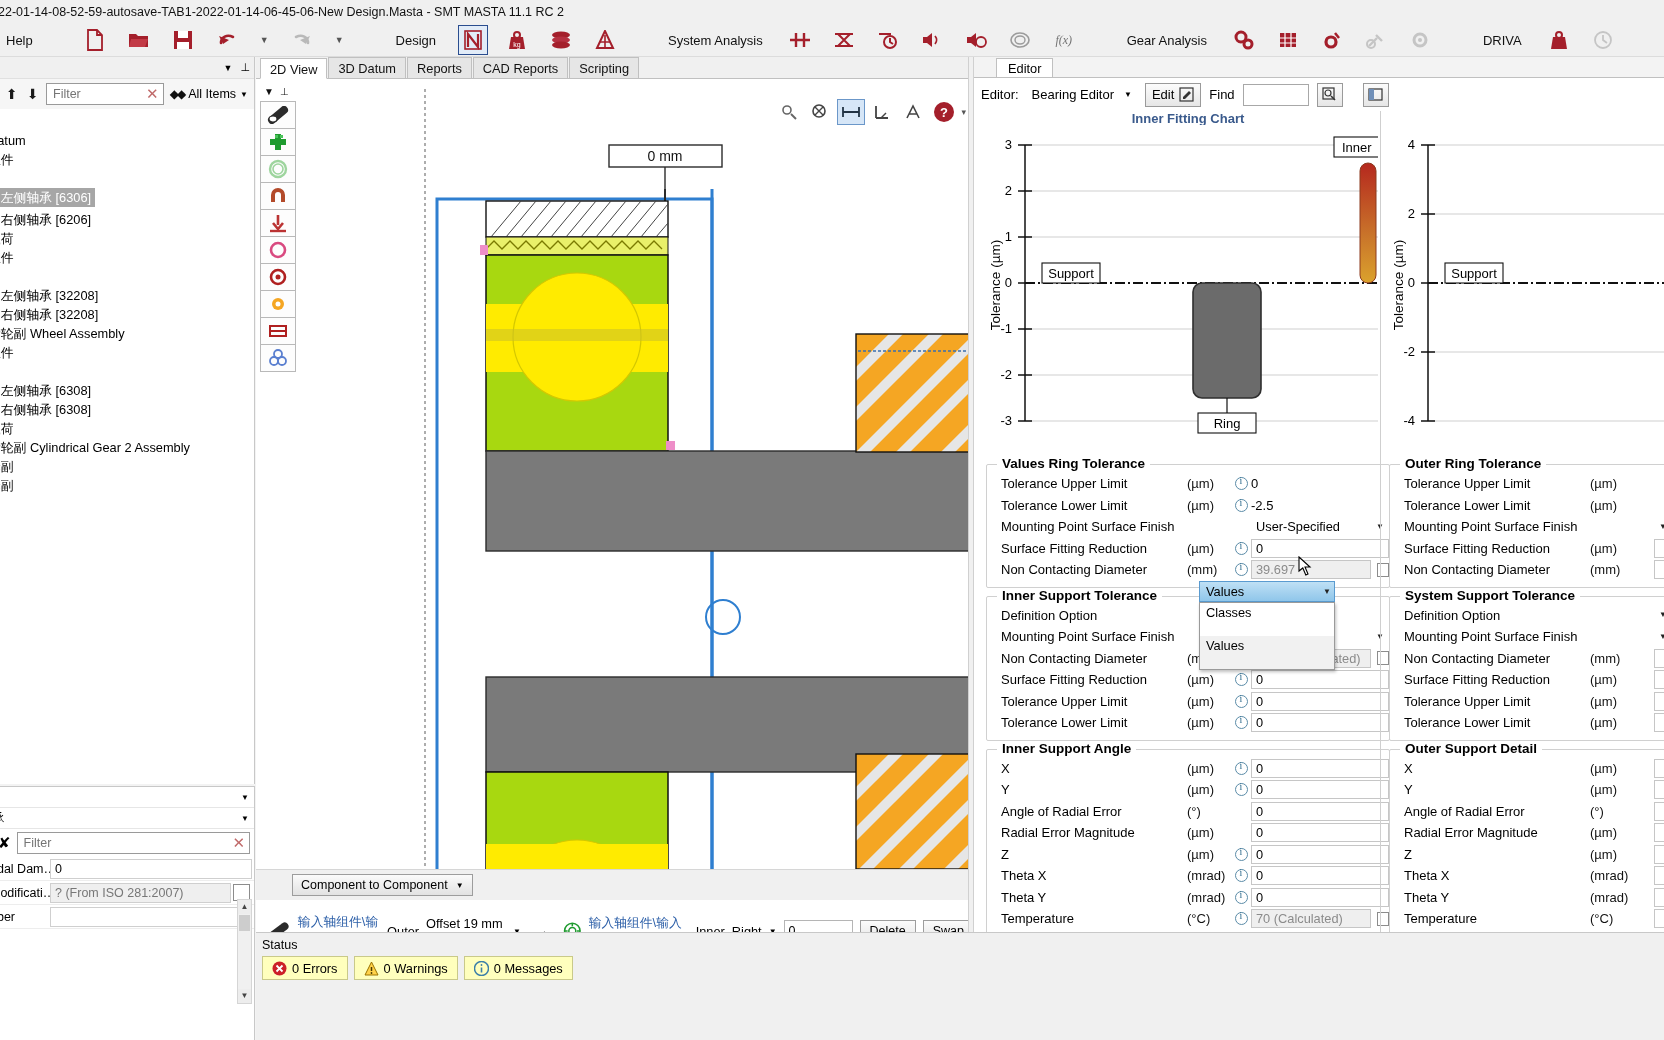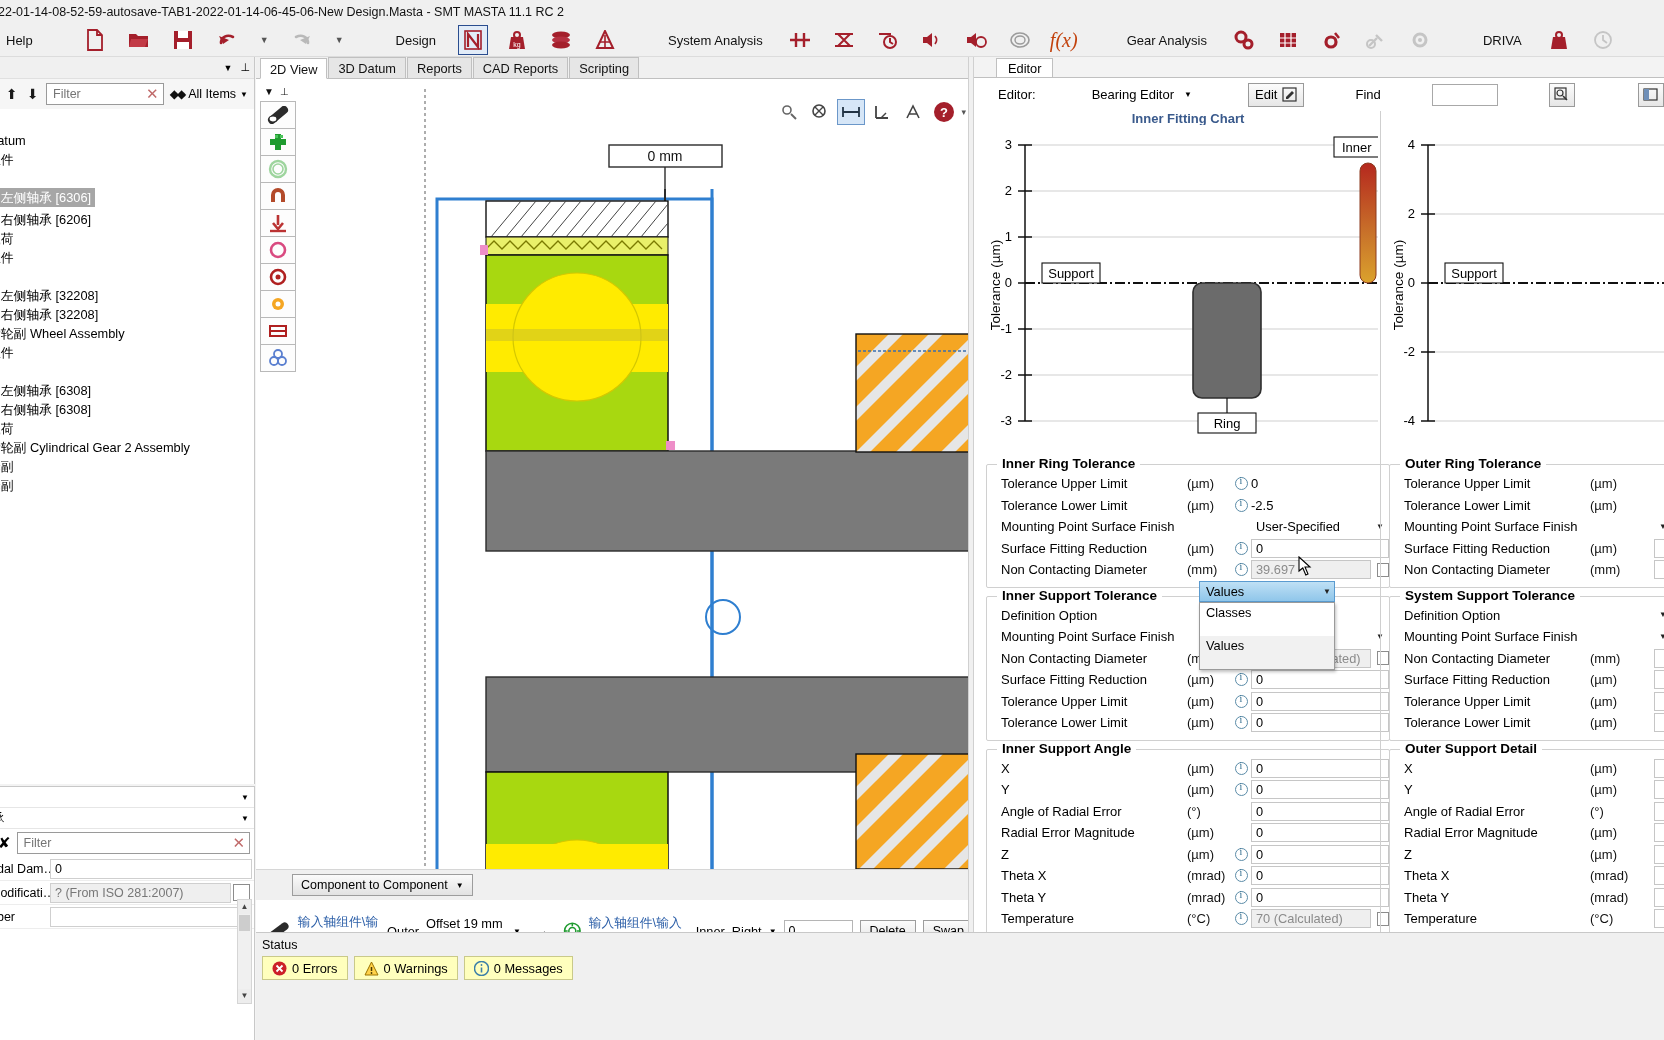--- a/index.html
+++ b/index.html
@@ -131,22 +131,22 @@
   .chip { height:24px; background:#ffffbd; border:1px solid #c9c98a; display:flex;
      align-items:center; gap:5px; padding:0 9px; font-size:12.8px; }
 
   
   .right { position:absolute; left:974px; top:57px; width:690px; height:875px;
      background:#f3f3f3; }
   .r-tabs { height:20px; display:flex; align-items:flex-end; padding-left:22px;
      background:#f3f3f3;}
   .r-tab { height:19px; line-height:19px; padding:0 11px; font-size:12.8px;
      background:#fff; border:1px solid #c0c0c0; border-bottom:0;}
-  .r-bar { height:34px; display:flex; align-items:center; gap:8px; padding-left:24px;
-     background:#fff; border-top:1px solid #c0c0c0;justify-content:space-between;}
+  .r-bar { height:34px; display:flex; align-items:center; gap:8px; padding-left:7px;
+     background:#fff; border-top:1px solid #c0c0c0;}
   .r-bar .lab { font-size:13px;}
   .combo { height:22px; border:1px solid #fff; background:transparent; display:flex;
      align-items:center; gap:10px; padding:0 4px; font-size:13px;}
   .btn-edit { height:24px; border:1px solid #9a9a9a; background:linear-gradient(#fcfcfc,#e6e6e6);
      display:flex; align-items:center; gap:5px; padding:0 6px; font-size:13px;}
   .findbox { height:22px; width:66px; border:1px solid #a8a8a8; background:#fff;}
   .sq-btn { width:26px; height:24px; border:1px solid #9a9a9a;
      background:linear-gradient(#fcfcfc,#e6e6e6); display:flex; align-items:center;
      justify-content:center; font-size:13px;}
 
@@ -304,21 +304,21 @@
           <circle cx="16" cy="12" r="5" fill="none" stroke="#a41f2b" stroke-width="1.8"></circle>
         </svg>
     </div>
     <div class="tb-ico">
       <svg width="22" height="20" viewBox="0 0 22 20">
           <ellipse cx="11" cy="10" rx="9" ry="7" fill="none" stroke="#9b9b9b" stroke-width="1.6"></ellipse>
           <ellipse cx="11" cy="10" rx="5" ry="4" fill="none" stroke="#9b9b9b" stroke-width="1.4"></ellipse>
         </svg>
     </div>
     <div class="tb-ico">
-      <span style="font-family:'Liberation Serif',serif; font-style:italic; font-size:20px; color:#c2410c;">f(x)</span>
+      <span style="font-family:'Liberation Serif',serif; font-style:italic; font-size:12px; color:#737373;">f(x)</span>
     </div>
     <div class="tb-sep"></div>
 
     <span class="tb-label">Gear Analysis</span>
     <div class="tb-ico">
       <svg width="22" height="20" viewBox="0 0 22 20">
           <circle cx="8" cy="7" r="5" fill="none" stroke="#a41f2b" stroke-width="3"></circle>
           <circle cx="15" cy="14" r="4" fill="none" stroke="#a41f2b" stroke-width="3"></circle>
         </svg>
     </div>
@@ -775,21 +775,21 @@
                 <stop offset="100%" stop-color="#dba22d"></stop>
               </linearGradient>
             </defs>
             <rect x="374" y="38" width="16" height="120" rx="8" ry="8" fill="url(#grInner)" stroke="#8c3a1e" stroke-width="1"></rect>
             <rect x="348" y="12" width="46" height="20" fill="#fff" stroke="#111" stroke-width="1.1"></rect>
             <text x="356" y="27" font-size="13" font-family="Liberation Sans">Inner</text>
           </svg>
         </div>
 
         <div class="group">
-          <span class="gtitle">Inner Ring Tolerance</span>
+          <span class="gtitle">Values Ring Tolerance</span>
           <div id="grp-irt">
               <div class="frow">
                 <div class="fl">Tolerance Upper Limit</div>
                 <div class="fu">(µm)</div>
                 <div class="fi">
                   <span class="infoico"></span>
                 </div>
                 <div class="fv"><span class="plain">0</span></div>
               </div>
               <div class="frow">

